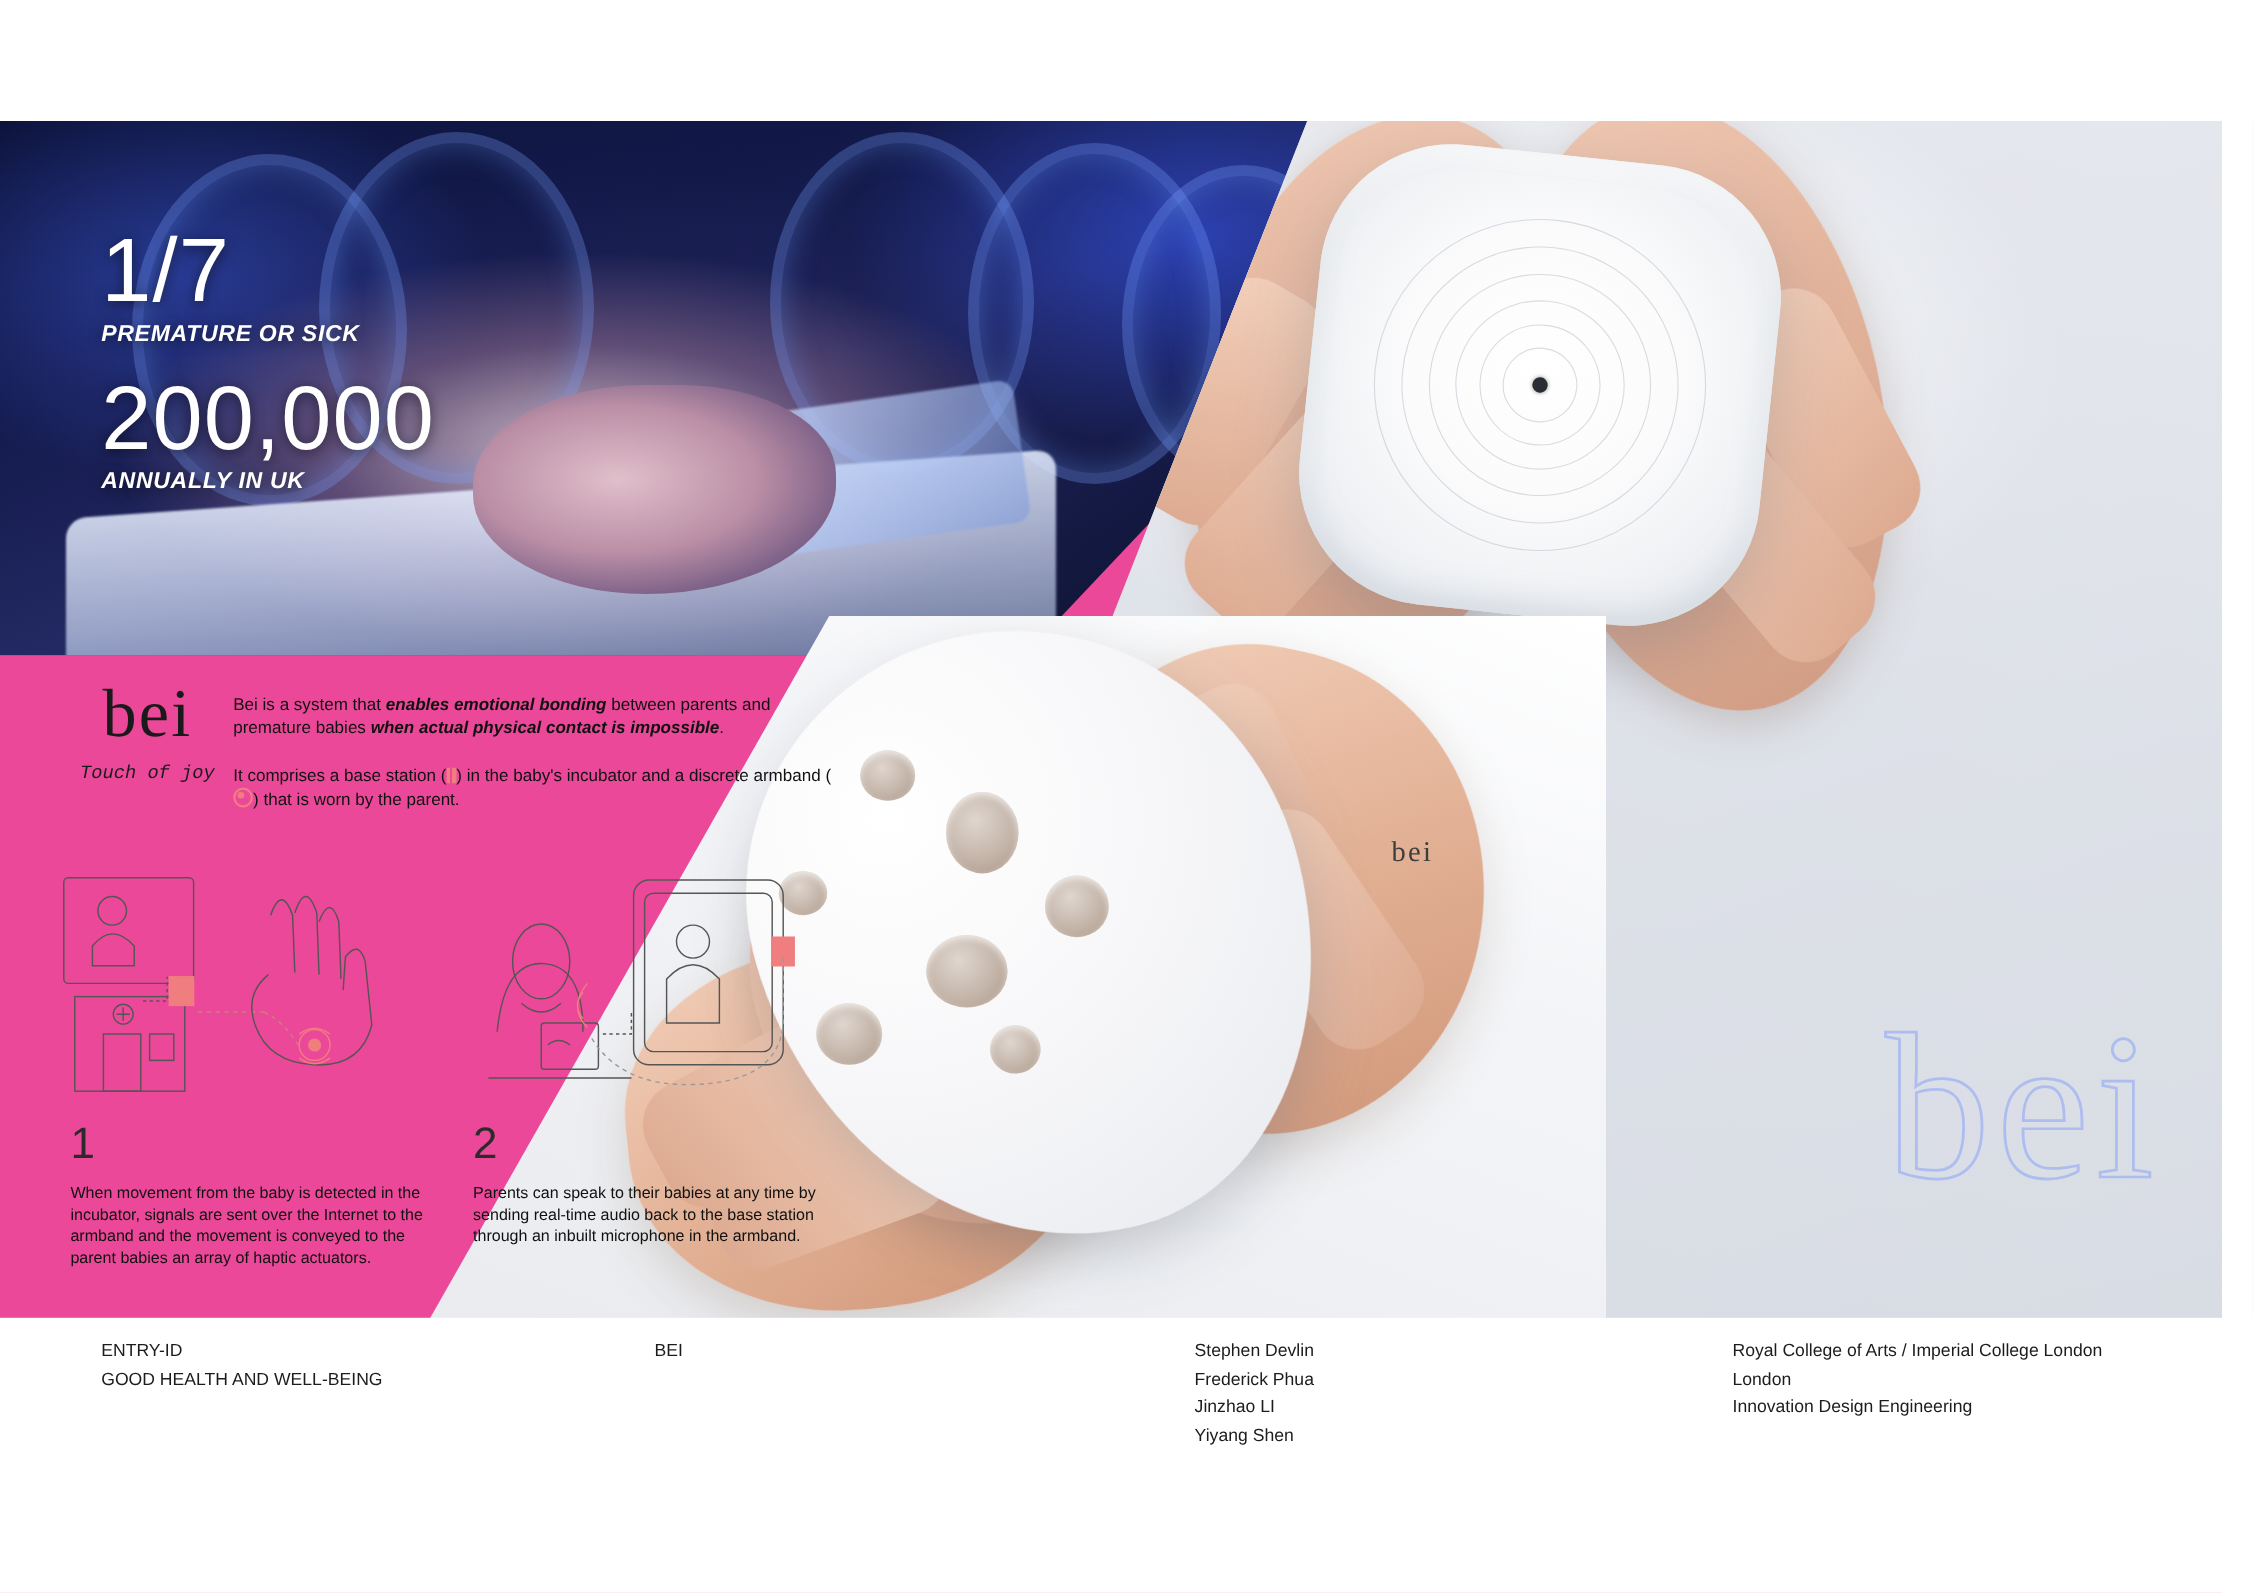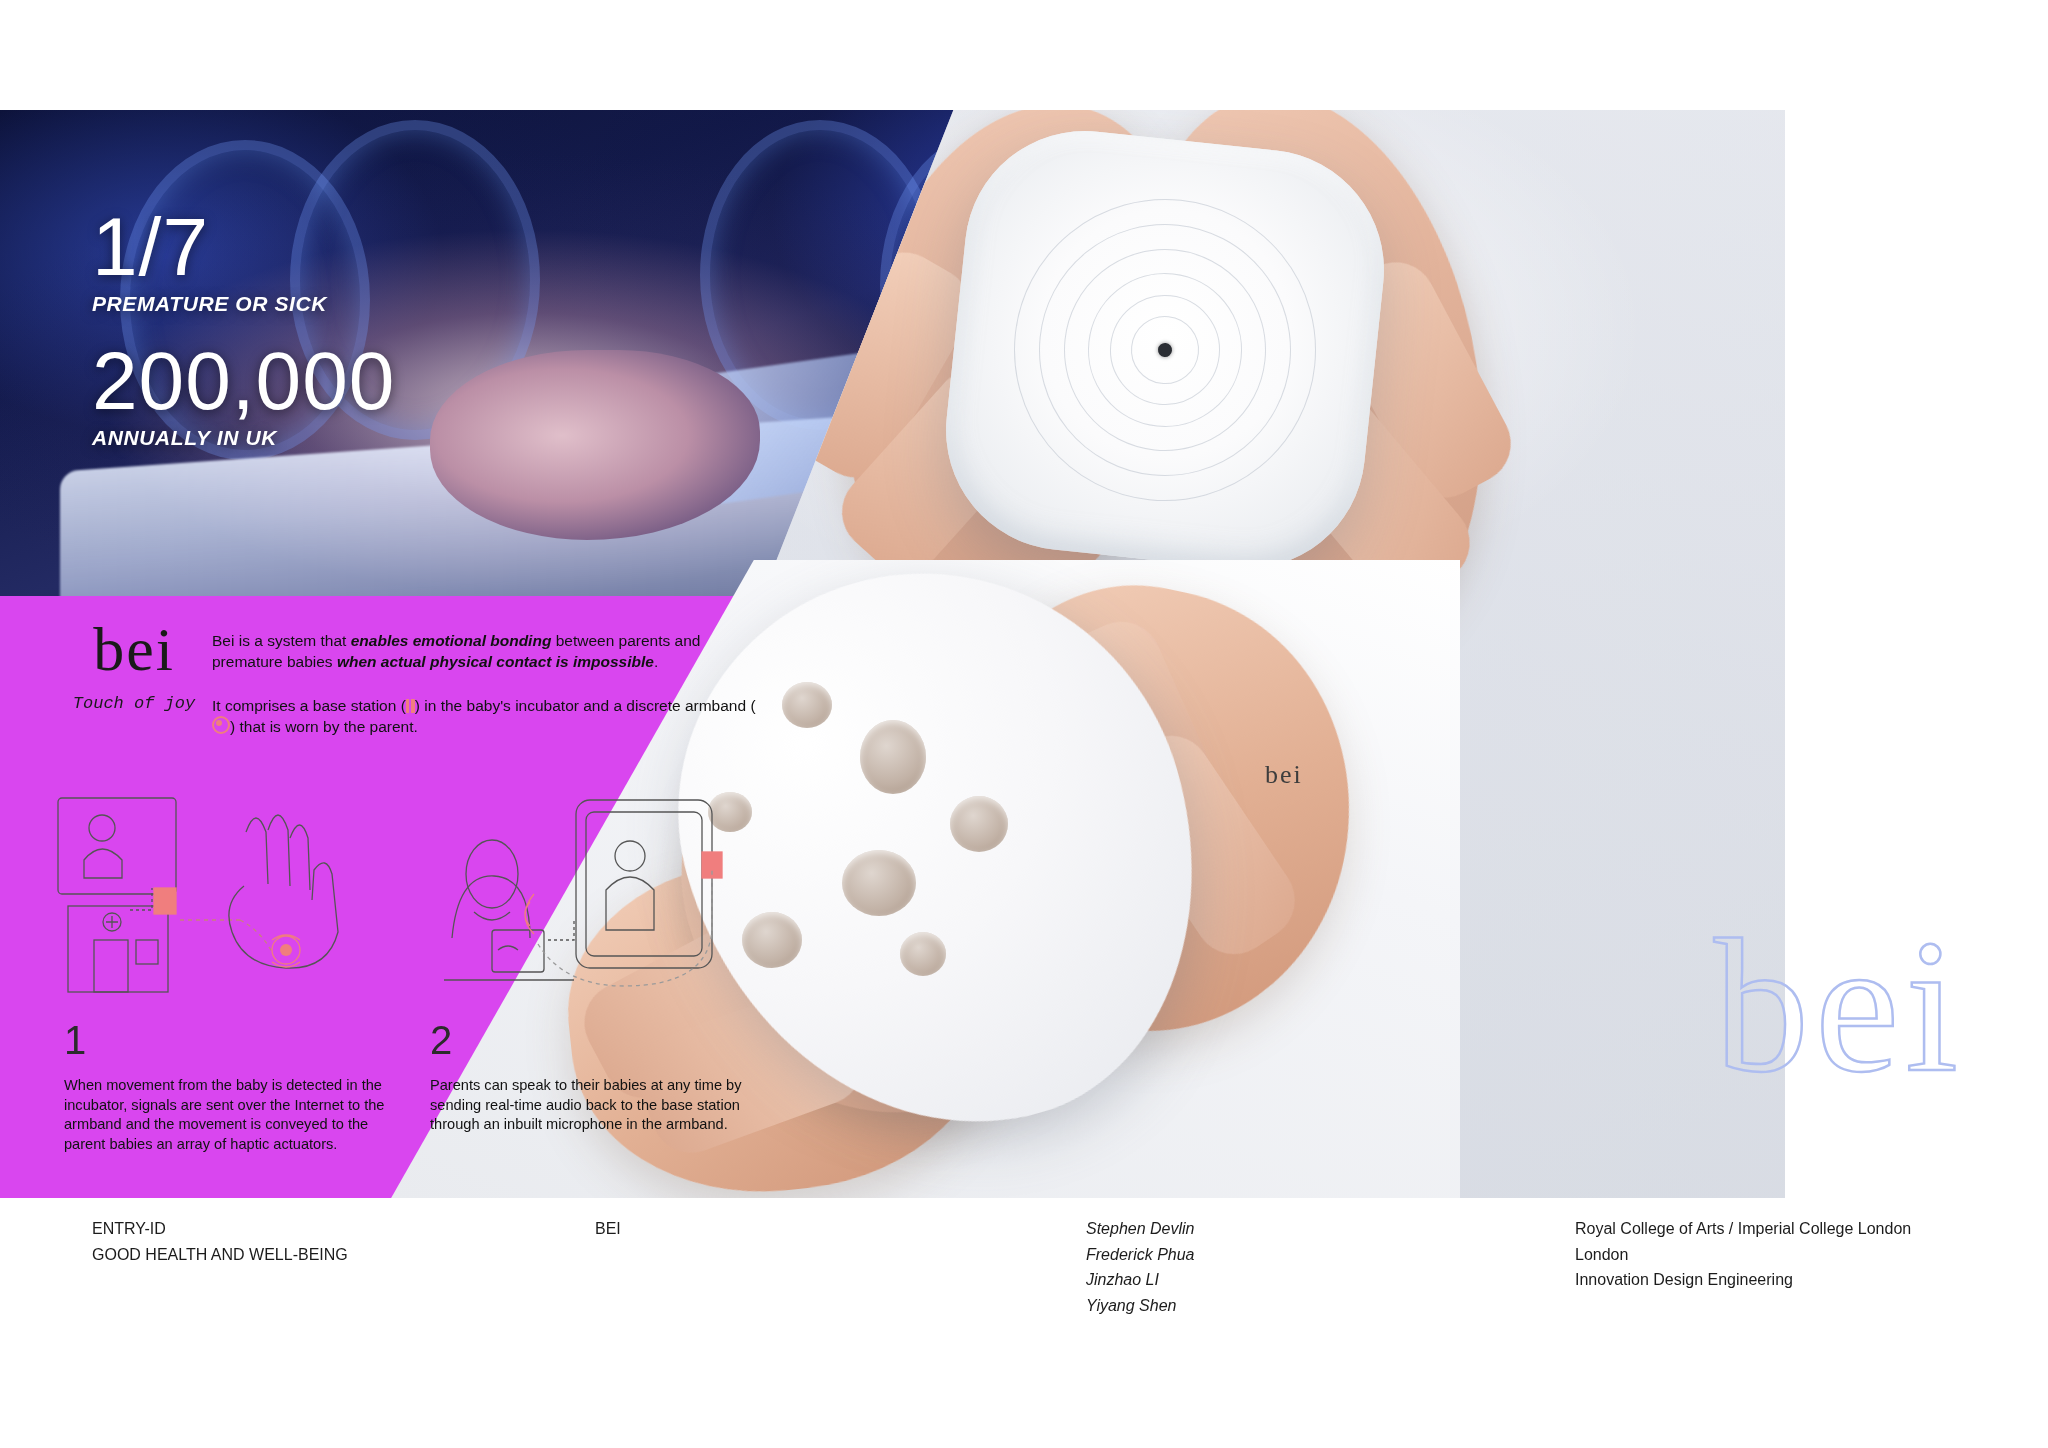--- a/index.html
+++ b/index.html
@@ -11,23 +11,23 @@
     width: 2048px;
     height: 1448px;
     font-family: "Liberation Sans", sans-serif;
     overflow: hidden;
     position: relative;
   }
 
   .board {
     position: absolute;
     left: 0; top: 0;
-    width: 1785px;
+    width: 2020px;
     height: 1448px;
-    background: #d946ef;
+    background: #ec4899;
   }
 
   
   .hero-left {
     position: absolute;
     left: 0;
     top: 110px;
     width: 1390px;
     height: 486px;
     overflow: hidden;
@@ -323,21 +323,21 @@
     background: #ffffff;
   }
   .credit-col {
     position: absolute;
     font-size: 16px;
     line-height: 1.6;
     color: #1c1c1c;
   }
   .c1 { left: 92px; top: 18px; }
   .c2 { left: 595px; top: 18px; }
-  .c3 { left: 1086px; top: 18px; font-style: italic; }
+  .c3 { left: 1086px; top: 18px; }
   .c4 { left: 1575px; top: 18px; }
 
   
   .frame-top { position:absolute; left:0; top:0; width:2048px; height:110px; background:#fff; }
   .frame-bottom { position:absolute; left:0; bottom:0; width:2048px; height:6px; background:#fff; }
 </style>
 </head>
 <body>
 
 <div class="board">

